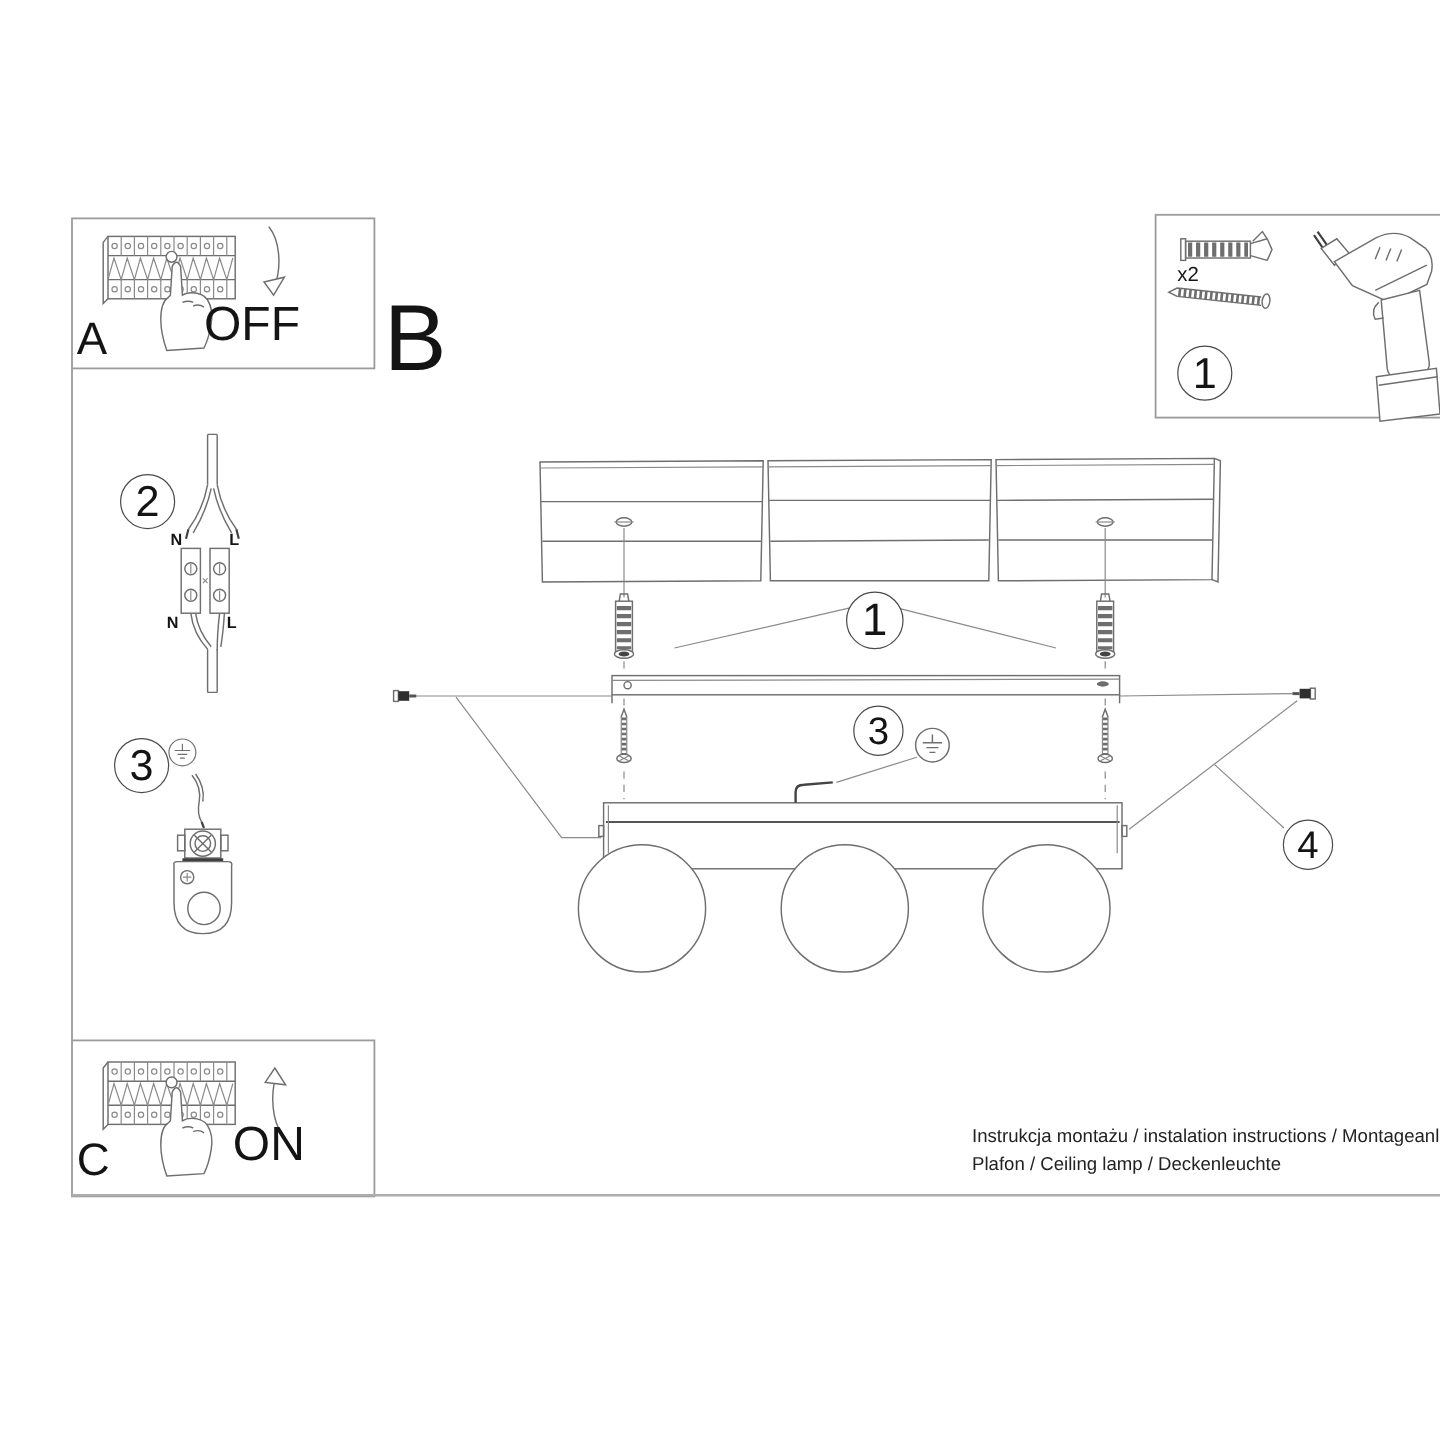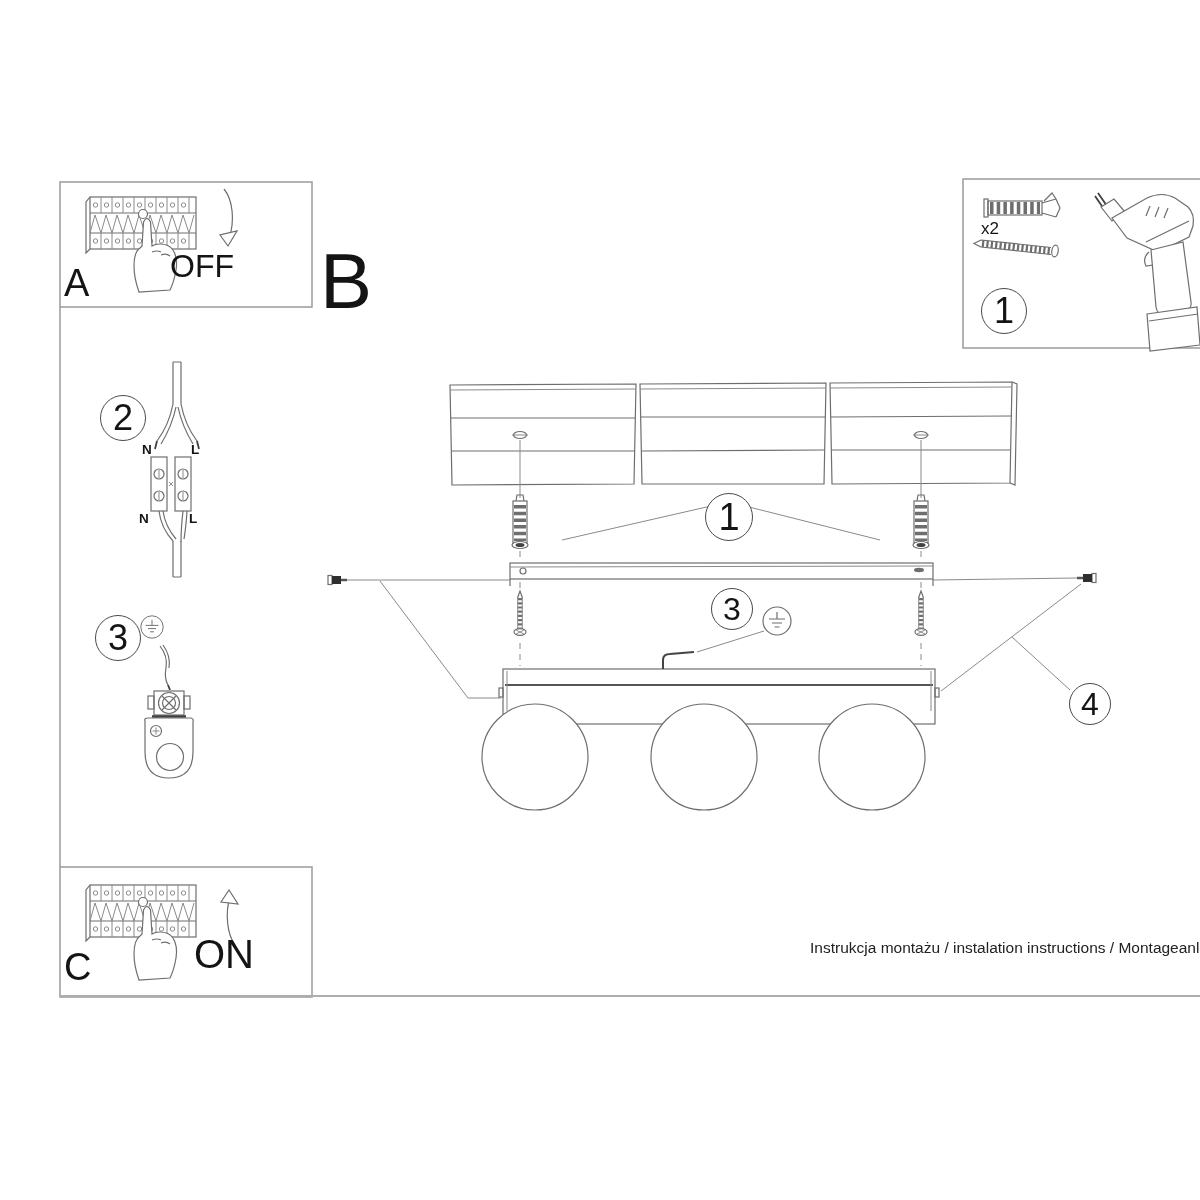--- a/index.html
+++ b/index.html
@@ -249,35 +249,36 @@
   <circle cx="535" cy="757" r="53" class="fw"></circle>
   <circle cx="704" cy="757" r="53" class="fw"></circle>
   <circle cx="872" cy="757" r="53" class="fw"></circle>
 
   <g>
     <use href="#gnd" transform="translate(777,621)"></use>
   </g>
 </svg>
 
 <div class="txt" style="left:64px;top:262px;font-size:38px;">A</div>
-<div class="txt" style="left:170px;top:248px;font-size:32px;text-align:right;">OFF</div>
+<div class="txt" style="left:170px;top:248px;font-size:40px;text-align:right;">OFF</div>
 <div class="txt" style="left:320px;top:236px;font-size:78px;">B</div>
 <div class="txt" style="left:64px;top:946px;font-size:38px;">C</div>
 <div class="txt" style="left:194px;top:932px;font-size:40px;">ON</div>
 <div class="txt" style="left:981px;top:219px;font-size:17px;">x2</div>
 
 <div class="co" style="left:981px;top:288px;width:44px;height:44px;font-size:36px;">1</div>
 <div class="co" style="left:705px;top:493px;width:46px;height:46px;font-size:38px;">1</div>
 <div class="co" style="left:100px;top:395px;width:44px;height:44px;font-size:36px;">2</div>
 <div class="co" style="left:95px;top:615px;width:44px;height:44px;font-size:36px;">3</div>
 <div class="co" style="left:711px;top:588px;width:40px;height:40px;font-size:32px;">3</div>
 <div class="co" style="left:1069px;top:683px;width:40px;height:40px;font-size:32px;">4</div>
 
 <div class="nl" style="left:142px;top:442px;">N</div>
 <div class="nl" style="left:191px;top:442px;">L</div>
 <div class="nl" style="left:139px;top:511px;">N</div>
 <div class="nl" style="left:189px;top:511px;">L</div>
 
 <div id="footer">
   <div>Instrukcja montażu / instalation instructions / Montageanleitung</div>
+  <div>Plafon / Ceiling lamp / Deckenleuchte</div>
 </div>
 
 </div>
 
 </body></html>

